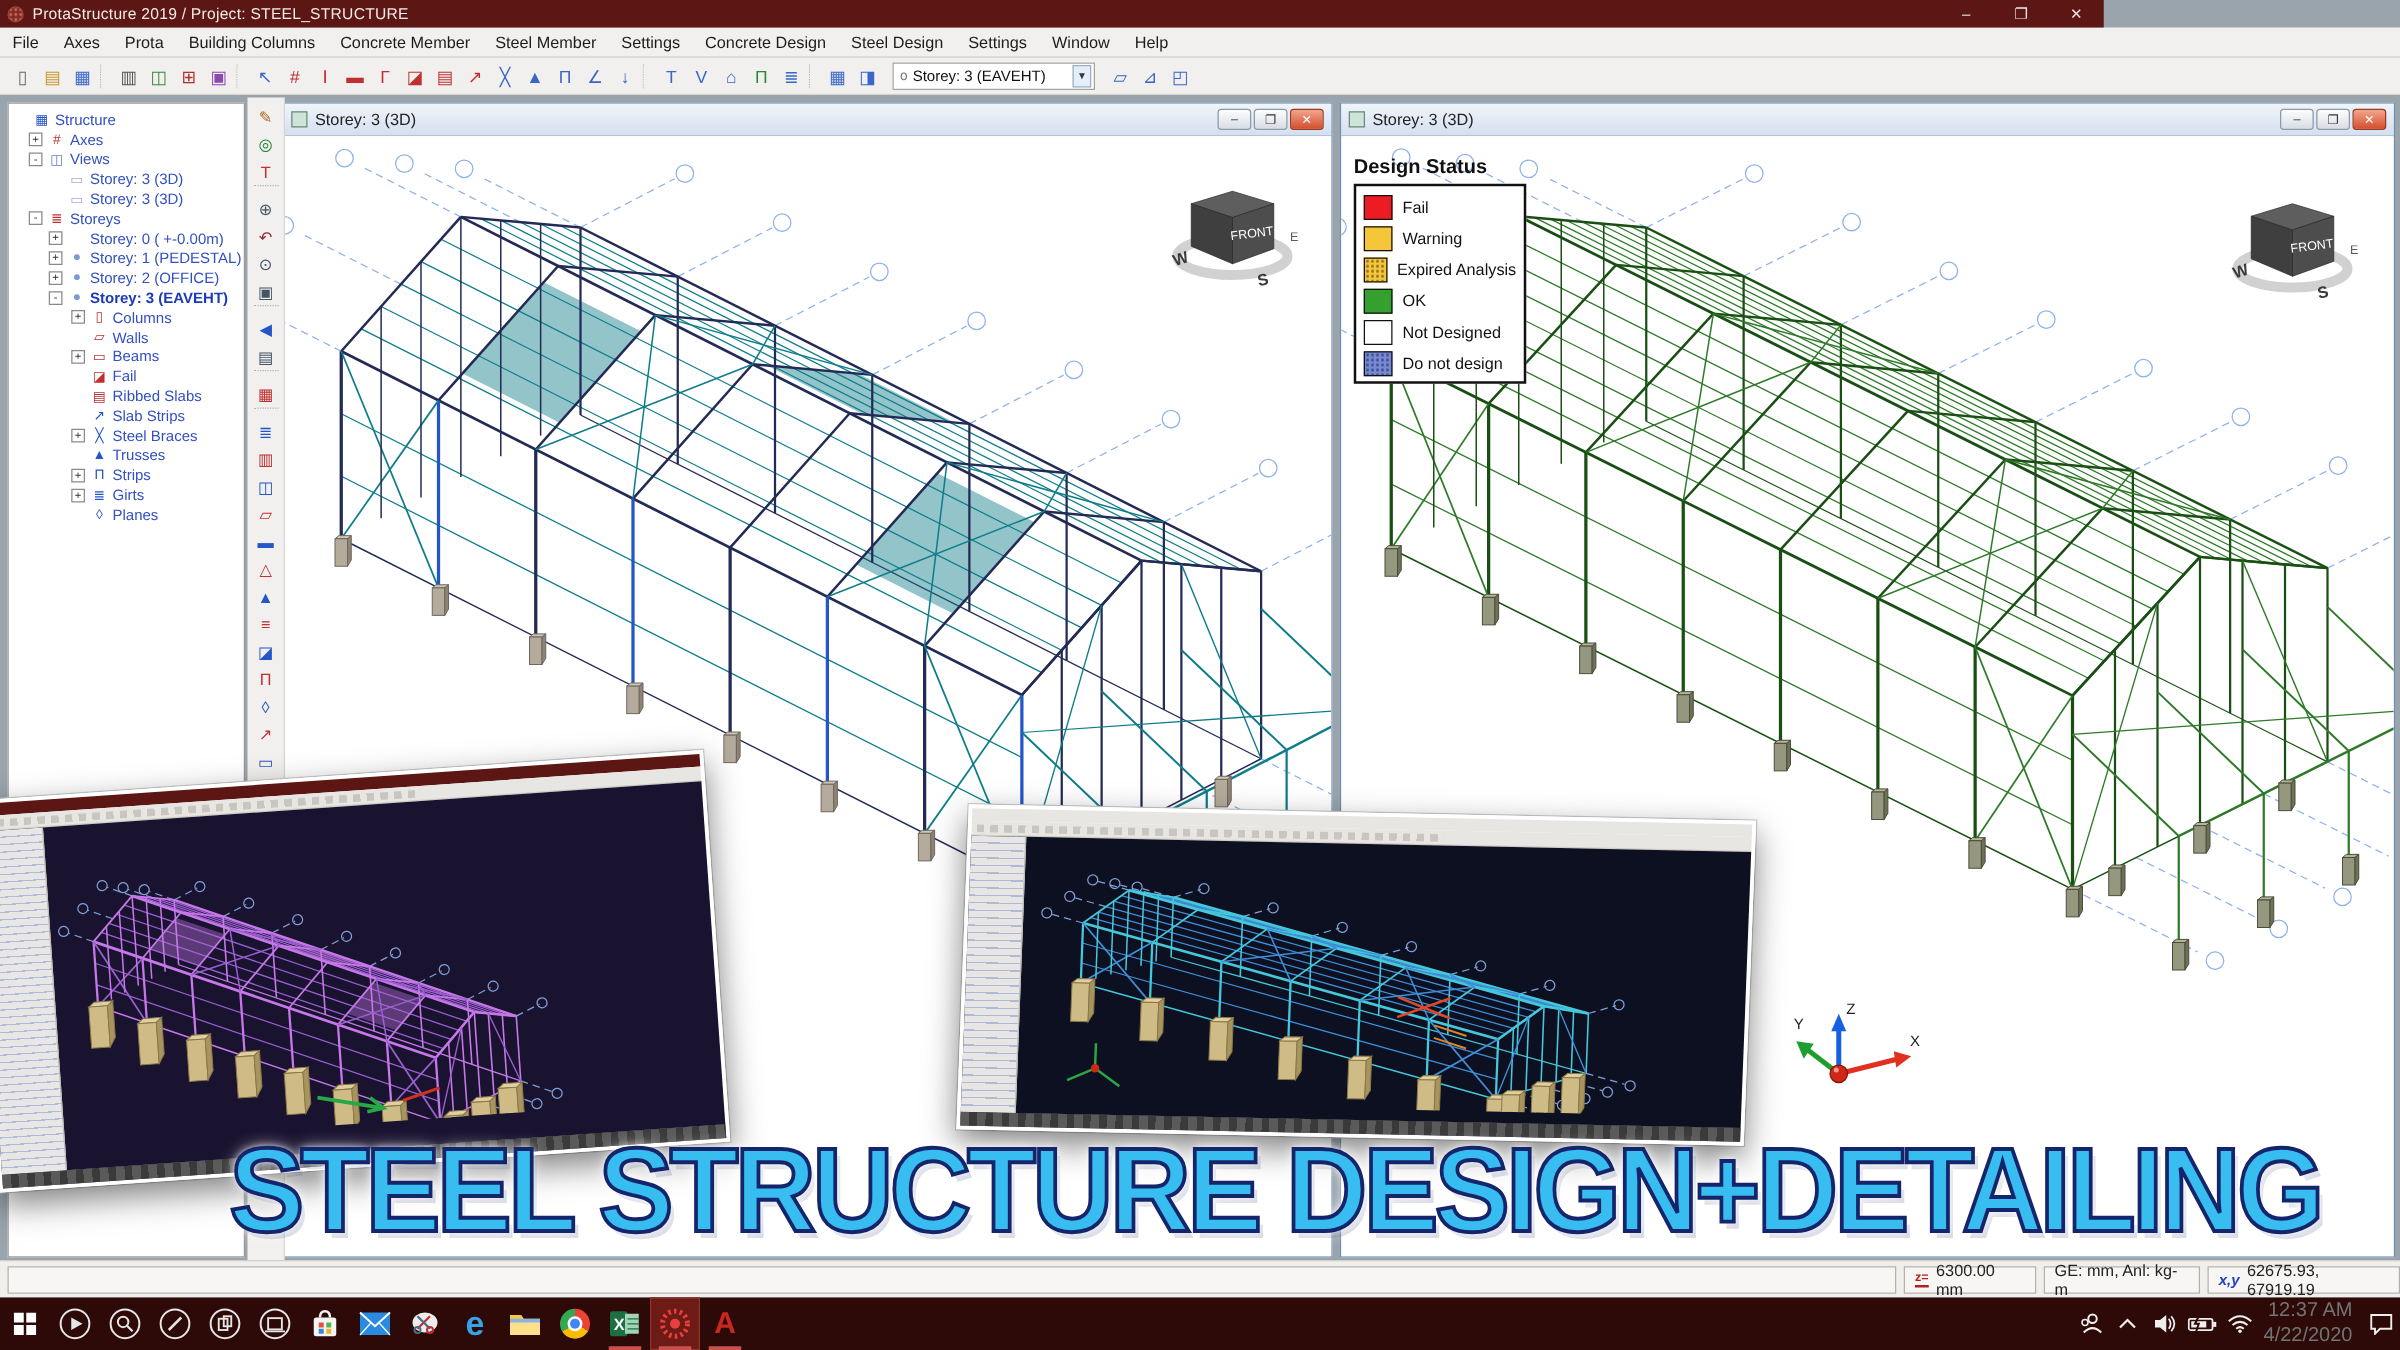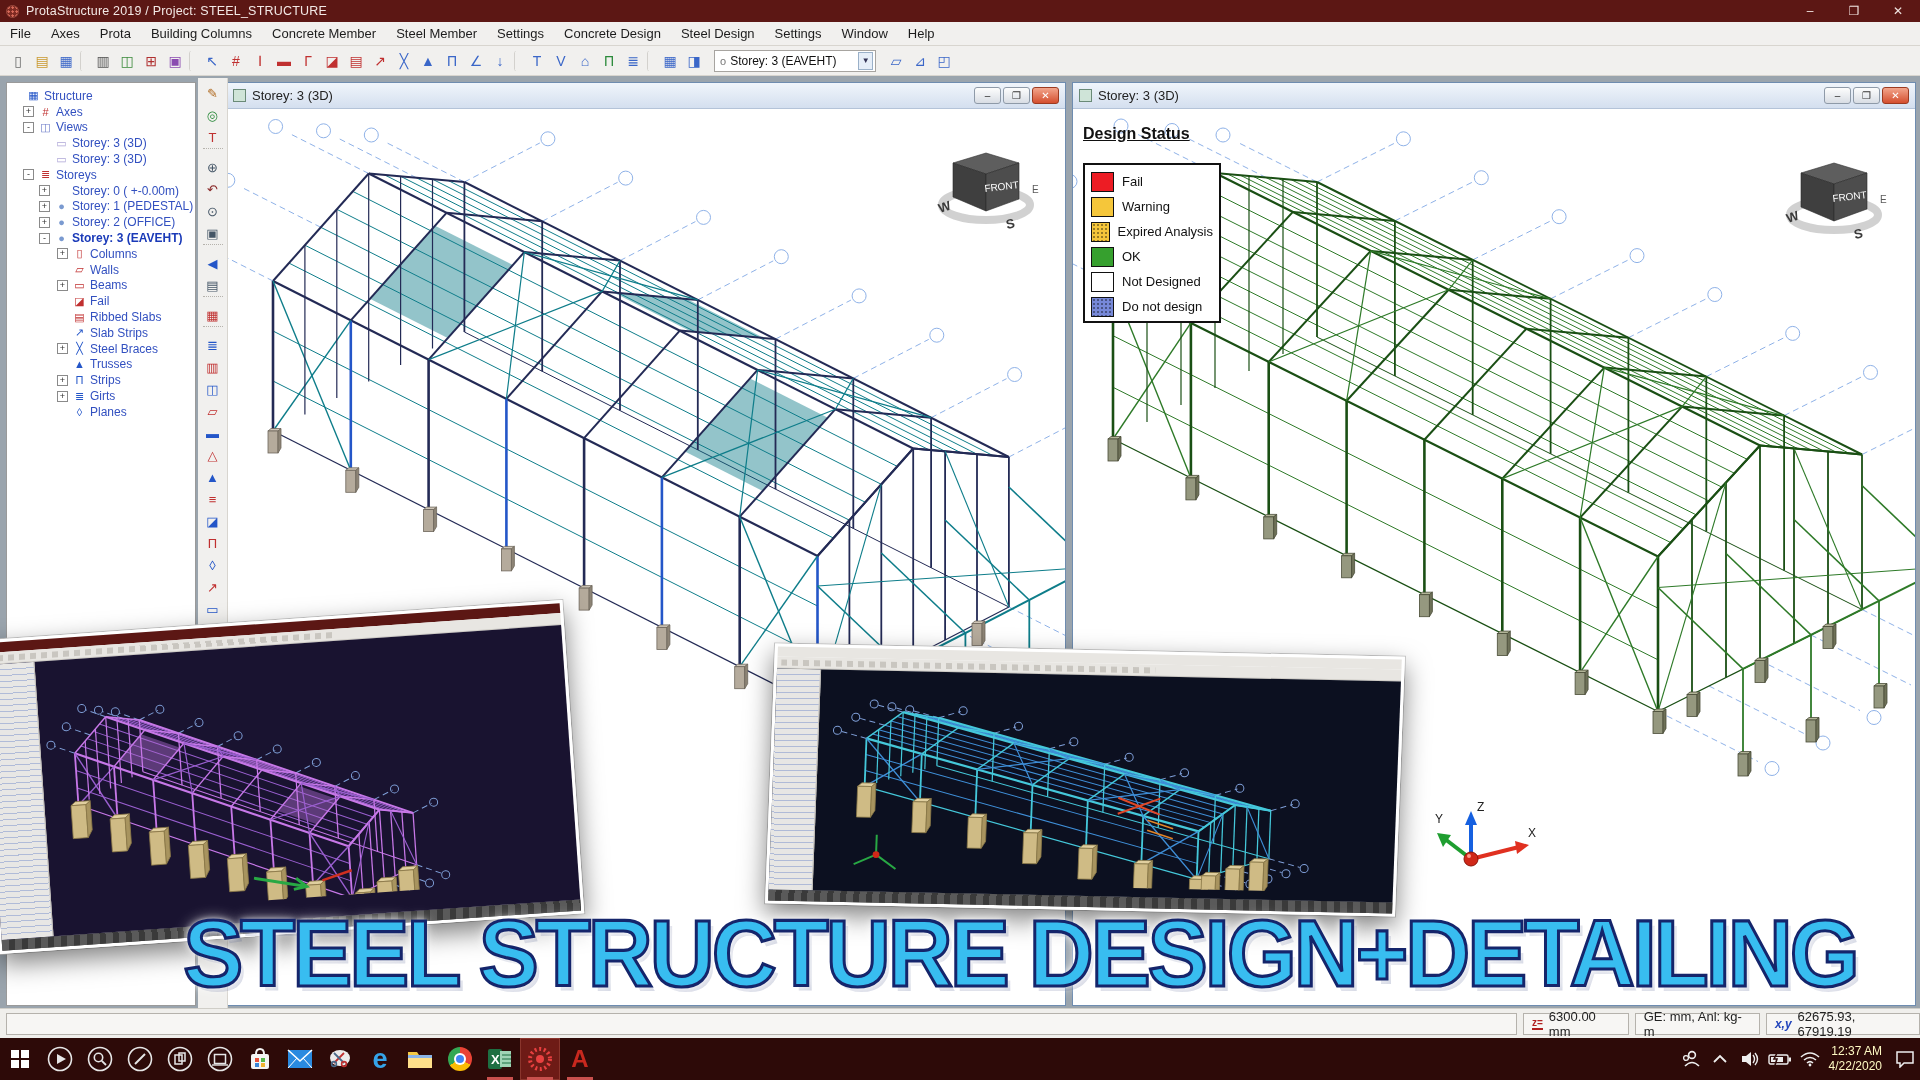--- a/index.html
+++ b/index.html
@@ -1,21 +1,21 @@
 <!DOCTYPE html>
 <html><head>
 <meta charset="utf-8">
 <style>
   * { box-sizing: border-box; margin: 0; padding: 0; }
   html,body { width:1920px; height:1080px; overflow:hidden; background:#000;
     font-family:"Liberation Sans", sans-serif; }
   #screen { position:relative; width:1920px; height:1080px; background:#9aa4ad; overflow:hidden; }
 
   
-  .titlebar { position:absolute; left:0; top:0; width:1920px; height:22px; background:#5c1714; color:#f3e9e6;
+  .titlebar { position:absolute; left:0; top:0; width:1683px; height:22px; background:#5c1714; color:#f3e9e6;
     display:flex; align-items:center; z-index:80; }
   .titlebar .app-ico { width:13px; height:13px; border-radius:50%; margin:0 7px 0 6px;
     background:radial-gradient(circle at 40% 40%, #d96a5a 1px, transparent 1.4px), #7e2a22;
     background-size:4px 4px; border:1px solid #9c4a3e; }
   .titlebar .t-text { font-size:12.5px; letter-spacing:.2px; }
   .win-btns { margin-left:auto; display:flex; height:22px; }
   .win-btns div { width:44px; height:22px; display:flex; align-items:center; justify-content:center;
     font-size:12px; color:#f0e4e0; }
 
   
@@ -71,21 +71,21 @@
   .c-btns { margin-left:auto; display:flex; gap:2px; }
   .c-btns div { width:27px; height:17px; border:1px solid #8e9aa8; border-radius:3px;
     background:linear-gradient(#fdfdfd,#d8dde4); font-size:10px; color:#333;
     display:flex; align-items:center; justify-content:center; }
   .c-btns .c-close { background:linear-gradient(#f2a58c,#d44e2e); color:#fff; border-color:#9c3a20; }
   .child-body { position:relative; flex:1; background:#fff; overflow:hidden; }
   .struct-svg { position:absolute; left:0; top:0; }
 
   
   .legend { position:absolute; left:10px; top:16px; z-index:15; }
-  .legend-title { font-size:16px; font-weight:bold; color:#111; margin-bottom:20px;text-decoration:underline; }
+  .legend-title { font-size:16px; font-weight:bold; color:#111; margin-bottom:4px; }
   .legend-box { border:2px solid #111; background:#fff; padding:4px 6px 2px 6px; width:138px; }
   .legend-row { display:flex; align-items:center; height:25px; }
   .chip { width:23px; height:20px; border:1px solid #111; margin-right:8px; }
   .chip.dots { background-image:radial-gradient(rgba(0,0,0,.38) 1px, transparent 1.3px); background-size:4px 4px; }
   .legend-label { font-size:13px; color:#111; white-space:nowrap; }
 
   
   .cube { position:absolute; z-index:14; }
   .triad { position:absolute; z-index:14; }
 
@@ -125,21 +125,21 @@
 
   
   .taskbar { position:absolute; left:0; top:1038px; width:1920px; height:42px; background:#2d0a08;
     display:flex; align-items:center; z-index:90; }
   .task-ico { width:40px; height:42px; display:flex; align-items:center; justify-content:center; position:relative; }
   .task-ico svg { display:block; }
   .task-ico.active { background:#6e1b16; box-shadow:0 0 0 1px #8a352c inset; }
   .task-ico .underline { position:absolute; bottom:0; left:7px; right:7px; height:3px; background:#c8504d; }
   .tray { margin-left:auto; display:flex; align-items:center; height:42px; }
   .tray .t-ico { width:30px; height:42px; display:flex; align-items:center; justify-content:center; }
-  .clock { text-align:right; color:#fef9c3; font-size:12px; line-height:1.25; padding:0 8px 0 4px; }
+  .clock { text-align:right; color:#737373; font-size:16px; line-height:1.25; padding:0 8px 0 4px; }
   .edge-e { font-size:27px; font-weight:bold; color:#35a3e8; }
   .acad-a { font-size:24px; font-weight:bold; color:#c8281e; }
 </style>
 </head>
 <body>
 
 <div id="screen">
 
   <div class="titlebar">
     <div class="app-ico"></div>

